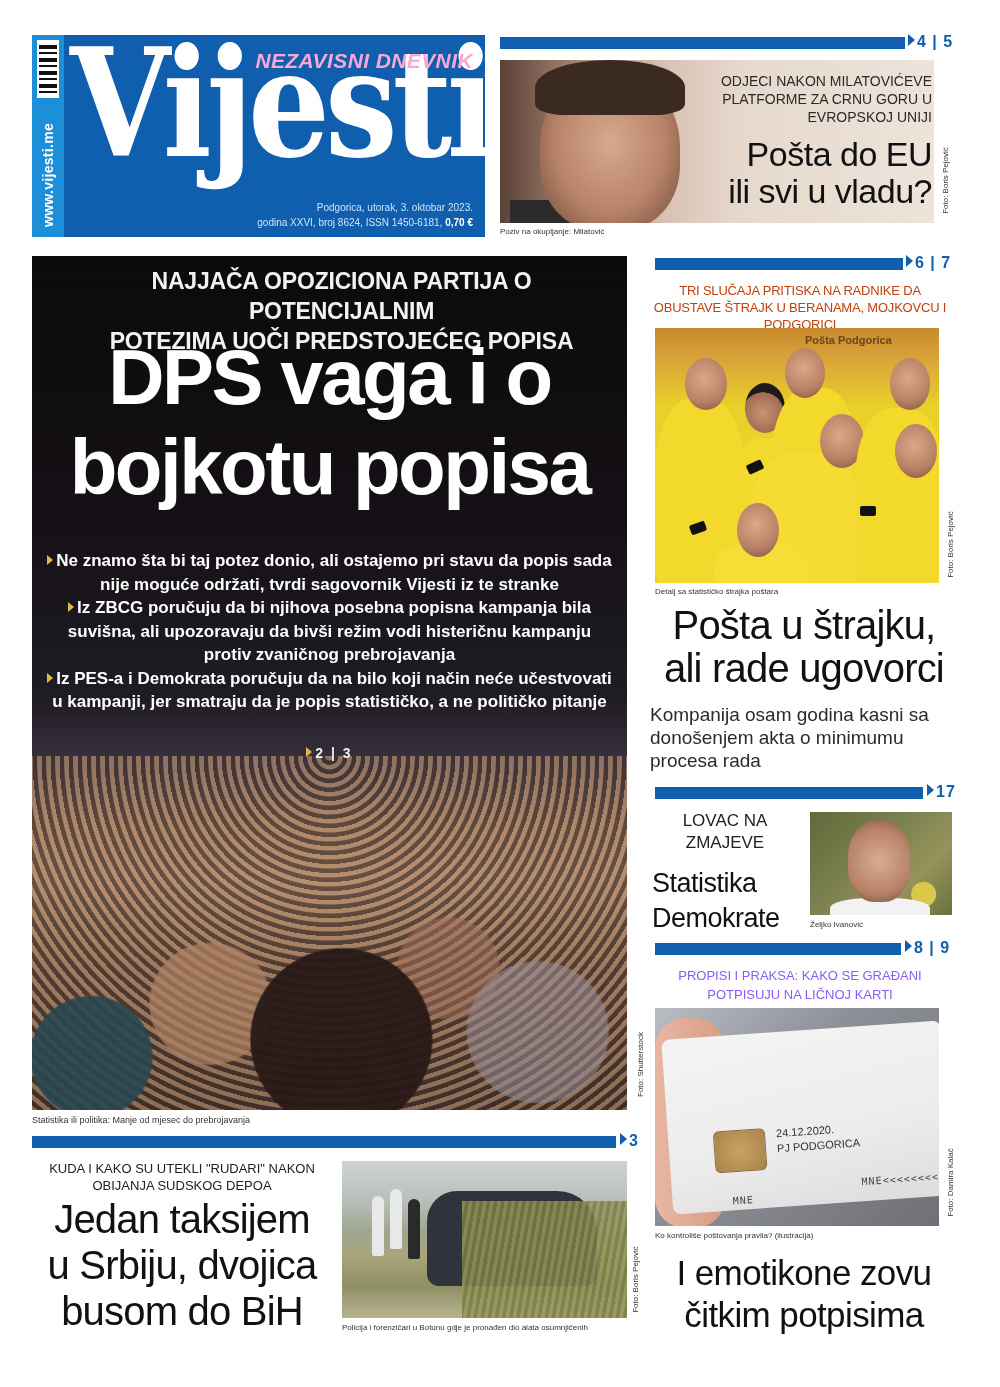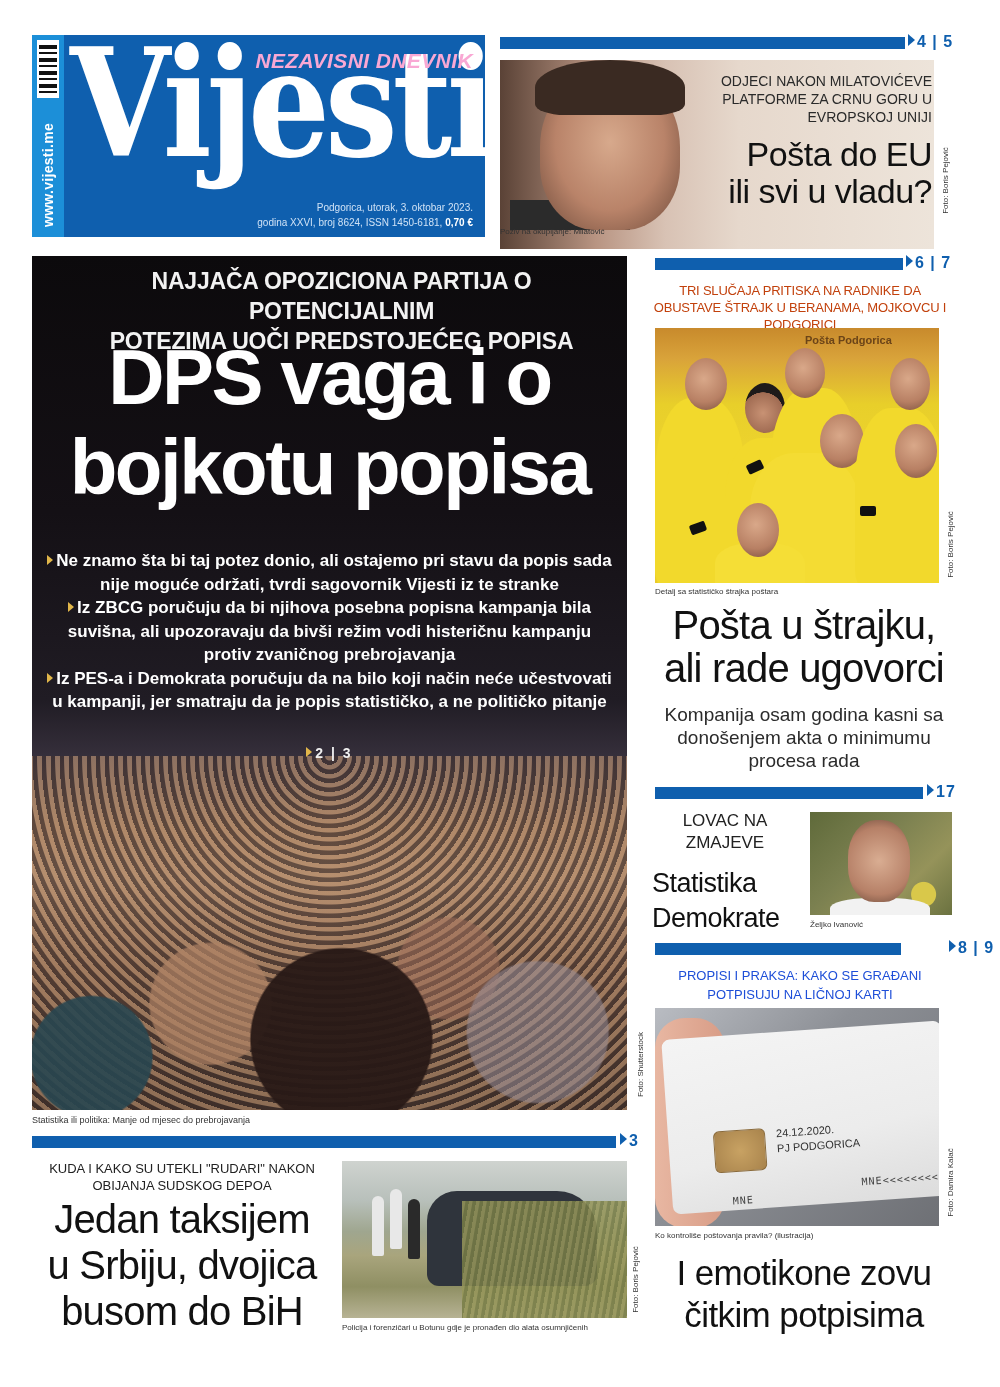--- a/index.html
+++ b/index.html
@@ -20,21 +20,21 @@
   #mast-date { right: 12px; top: 167px; color: #cfe2f6; font-size: 10px; text-align: right; }
   #mast-issue { right: 12px; top: 182px; color: #cfe2f6; font-size: 10px; text-align: right; }
   #mast-issue b { color: #fff; }
 
   
   .bar { height: 12px; background: #0f5fae; }
   .pageref { color: #0f5fae; font-weight: bold; font-size: 16px; letter-spacing: 1px; white-space: nowrap; }
   .pageref .tri { display: inline-block; width: 0; height: 0; border-top: 6px solid transparent; border-bottom: 6px solid transparent; border-left: 7px solid #0f5fae; margin-right: 2px; vertical-align: 1px; }
 
   
-  #story-eu { left: 500px; top: 60px; width: 434px; height: 189px; background: linear-gradient(90deg, #5a4236 0%, #b89482 22%, #d8c2b4 38%, #e6d8cc 55%, #ede4da 100%); overflow: hidden; }
+  #story-eu { left: 500px; top: 60px; width: 434px; height: 163px; background: linear-gradient(90deg, #5a4236 0%, #b89482 22%, #d8c2b4 38%, #e6d8cc 55%, #ede4da 100%); overflow: hidden; }
   #eu-face { left: 40px; top: 10px; width: 140px; height: 160px; border-radius: 48% 48% 40% 40%; background: radial-gradient(ellipse at 50% 45%, #d7a98c 0%, #b98369 55%, #6d4a3a 100%); }
   #eu-hair { left: 35px; top: 0px; width: 150px; height: 55px; border-radius: 50% 50% 20% 20%; background: #3a2a22; }
   #eu-collar { left: 10px; top: 140px; width: 120px; height: 30px; background: #2b2b2b; }
   #eu-kicker { right: 2px; top: 12px; width: 230px; text-align: right; font-size: 14px; line-height: 18px; color: #2a2a2a; text-transform: uppercase; }
   #eu-headline { right: 2px; top: 76px; width: 260px; text-align: right; font-size: 34px; line-height: 37px; color: #111; letter-spacing: -0.5px; }
   #eu-caption { left: 500px; top: 227px; font-size: 8px; color: #333; }
   #eu-credit { left: 900px; top: 176px; width: 90px; transform: rotate(-90deg); font-size: 8px; color: #333; text-align: center; }
 
   
   #main { left: 32px; top: 256px; width: 595px; height: 854px; overflow: hidden;
@@ -75,35 +75,35 @@
   #ref-67 { left: 906px; top: 254px; }
   #posta-kicker { left: 650px; top: 282px; width: 300px; text-align: center; font-size: 13px; line-height: 17px; color: #c2410c; text-transform: uppercase; letter-spacing: -0.2px; }
   #posta-photo { left: 655px; top: 328px; width: 284px; height: 255px; overflow: hidden;
                  background: linear-gradient(180deg, #c88a2c 0%, #d9a33a 12%, #e8cf2a 30%, #f0d530 60%, #e9cb29 100%); }
   .shirt { position: absolute; background: #f2d92c; border-radius: 40% 40% 10% 10%; }
   .head { position: absolute; border-radius: 50%; background: radial-gradient(circle at 45% 40%, #d9a889 0%, #b88064 60%, #7a503d 100%); }
   .phone { position: absolute; width: 16px; height: 10px; background: #111; border-radius: 2px; }
   #posta-caption { left: 655px; top: 587px; font-size: 8px; color: #333; }
   #posta-credit { left: 905px; top: 540px; width: 90px; transform: rotate(-90deg); font-size: 8px; color: #333; text-align: center; }
   #posta-headline { left: 645px; top: 604px; width: 318px; text-align: center; font-size: 40px; line-height: 43px; color: #111; letter-spacing: -0.8px; }
-  #posta-sub { left: 650px; top: 703px; width: 308px; text-align: center; font-size: 19px; line-height: 23px; color: #2b2b2b; }
+  #posta-sub { left: 650px; top: 703px; width: 308px; text-align: left; font-size: 19px; line-height: 23px; color: #2b2b2b; }
 
   #bar-17 { top: 787px; width: 268px; }
   #ref-17 { left: 927px; top: 783px; }
   #zm-kicker { left: 655px; top: 810px; width: 140px; text-align: center; font-size: 17px; line-height: 22px; color: #222; text-transform: uppercase; }
   #zm-headline { left: 652px; top: 866px; width: 150px; font-size: 27px; line-height: 35px; color: #111; letter-spacing: -0.5px; text-align: left; }
   #zm-photo { left: 810px; top: 812px; width: 142px; height: 103px; overflow: hidden;
               background: radial-gradient(circle at 80% 80%, #d9c84a 0 12px, transparent 13px), linear-gradient(135deg, #5f6a3a 0%, #7b8050 40%, #95935a 70%, #6b7240 100%); }
   #zm-head { left: 38px; top: 8px; width: 62px; height: 82px; border-radius: 45% 45% 42% 42%; background: radial-gradient(circle at 50% 50%, #d9ad92 0%, #b68067 65%, #6a4a3b 100%); }
   #zm-shirt { left: 20px; top: 86px; width: 100px; height: 25px; background: #f2f2f2; border-radius: 40% 40% 0 0; }
   #zm-caption { left: 810px; top: 920px; font-size: 8px; color: #333; }
 
   #bar-89 { top: 943px; width: 246px; }
-  #ref-89 { left: 905px; top: 939px; margin-left: 44px; }
-  #id-kicker { left: 650px; top: 966px; width: 300px; text-align: center; font-size: 13px; line-height: 19px; color: #1d4ed8; text-transform: uppercase; }
+  #ref-89 { left: 905px; top: 939px; }
+  #id-kicker { left: 650px; top: 966px; width: 300px; text-align: center; font-size: 13px; line-height: 19px; color: #8b5cf6; text-transform: uppercase; }
   #id-photo { left: 655px; top: 1008px; width: 284px; height: 218px; overflow: hidden;
               background: linear-gradient(135deg, #b9bcc2 0%, #8d9096 40%, #6e7075 100%); }
   #id-hand { left: 0; top: 10px; width: 70px; height: 210px; border-radius: 30px; background: linear-gradient(90deg, #e8b7a2 0%, #d89c86 100%); }
   #id-card { left: 12px; top: 22px; width: 280px; height: 175px; background: linear-gradient(170deg, #f4f4f4 0%, #ececec 60%, #dcdcdc 100%); transform: rotate(-4deg); border-radius: 8px; }
   #id-chip { left: 45px; top: 95px; width: 52px; height: 42px; border-radius: 6px; background: radial-gradient(circle, #c8a263 0%, #a8834c 100%); border: 1px solid #8a6a3a; }
   #id-date { left: 108px; top: 95px; font-size: 11px; color: #333; }
   #id-place { left: 108px; top: 110px; font-size: 11px; color: #333; }
   #id-mrz1 { left: 60px; top: 160px; font-family: "DejaVu Sans Mono", monospace; font-size: 10px; color: #444; letter-spacing: 1px; }
   #id-mrz2 { left: 190px; top: 150px; font-family: "DejaVu Sans Mono", monospace; font-size: 10px; color: #444; letter-spacing: 1px; }
   #id-caption { left: 655px; top: 1231px; font-size: 8px; color: #333; }

